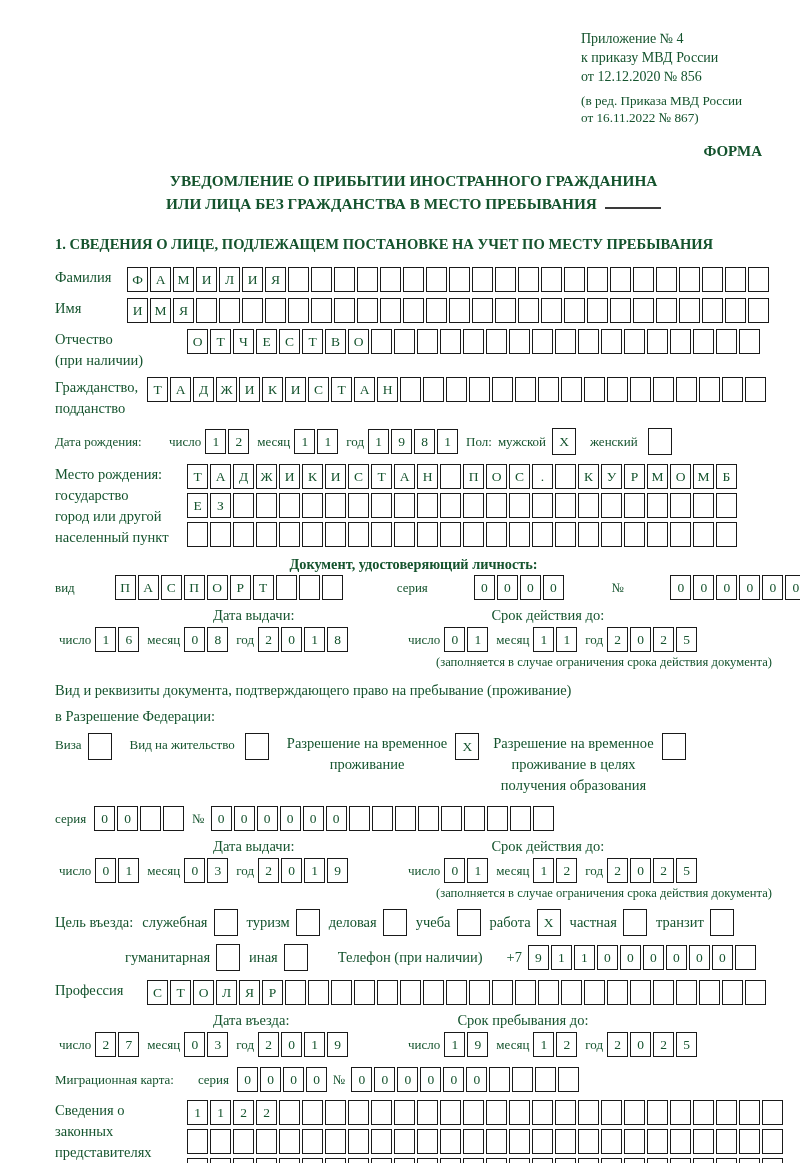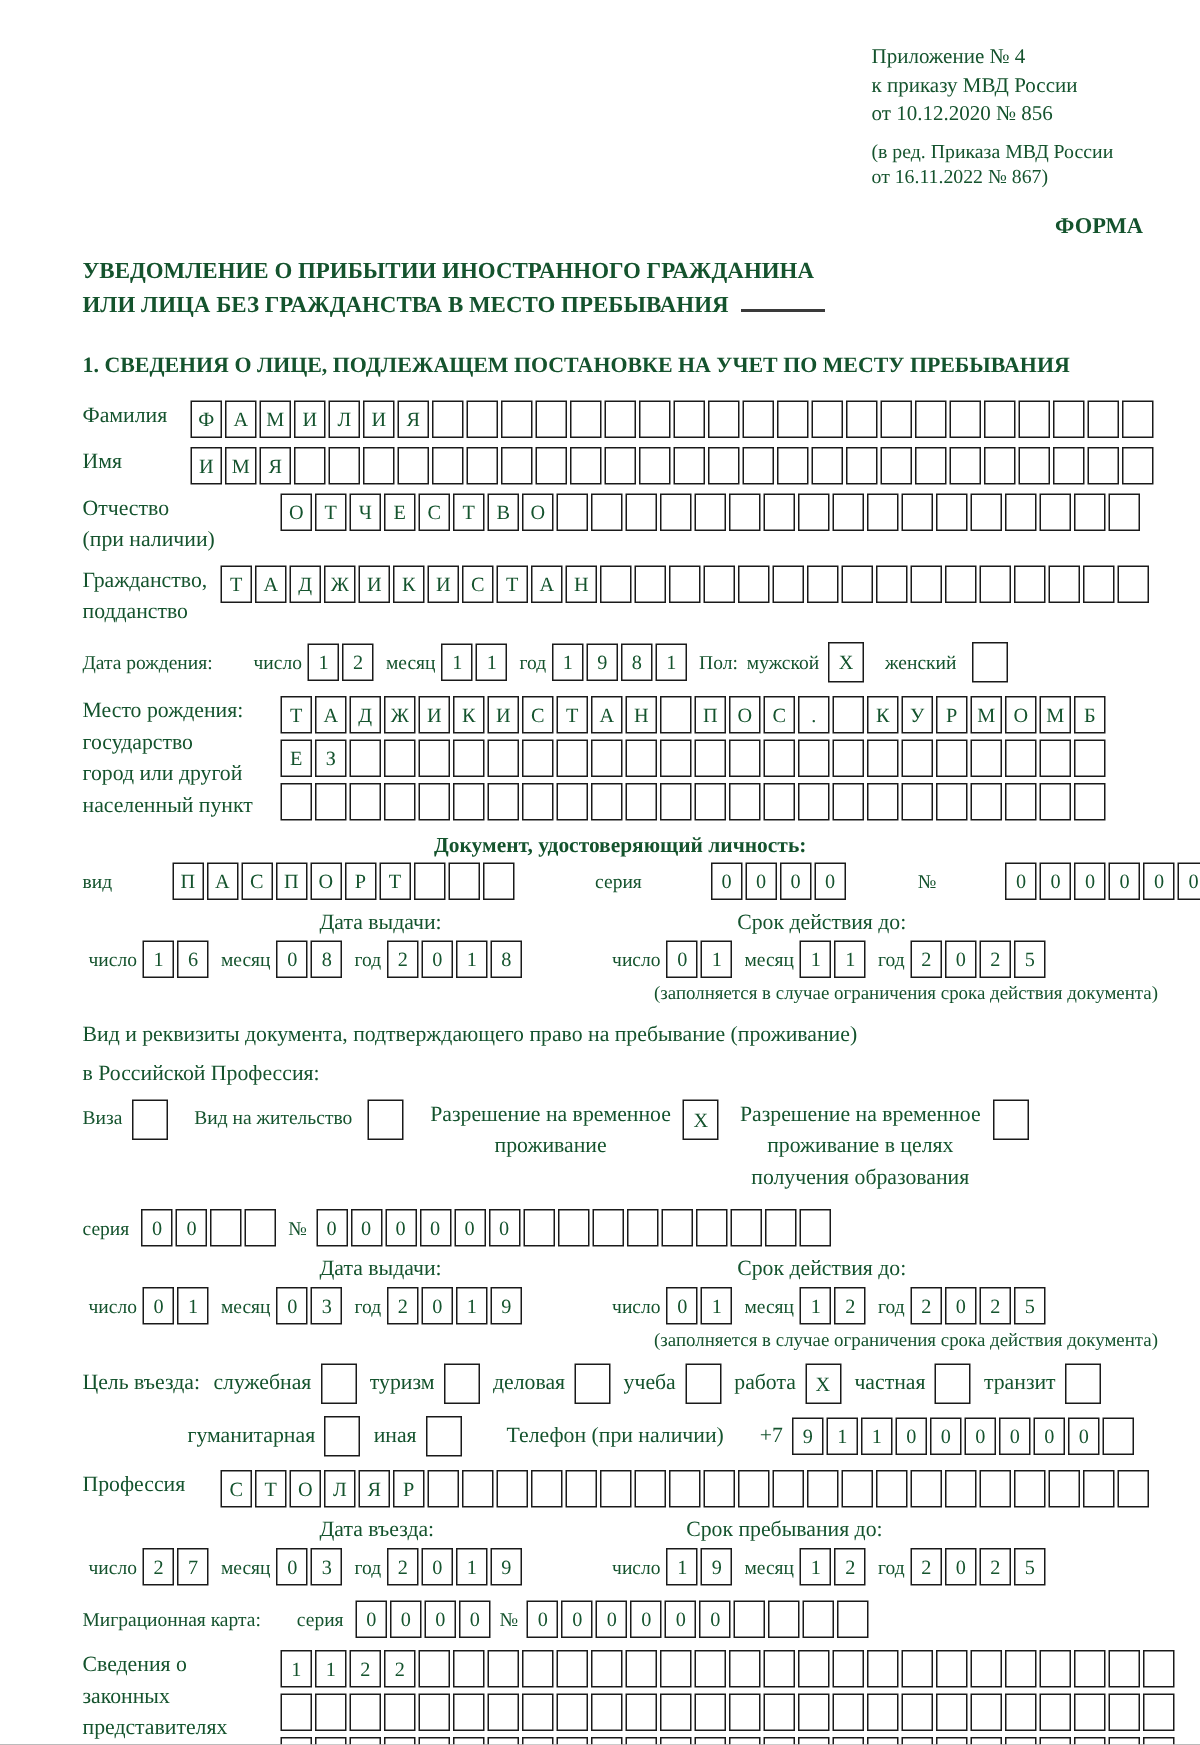--- a/index.html
+++ b/index.html
@@ -3,21 +3,21 @@
 <meta charset="utf-8">
 <style>
   html,body{margin:0;padding:0;background:#888;}
   .page{width:800px;height:1163px;box-sizing:border-box;background:#fff;color:#14532d;
     font-family:"Liberation Serif","DejaVu Serif",serif;overflow:hidden;
     padding:30px 28px 10px 55px;position:relative;}
   .blk{display:block;}
   .appendix{width:185px;margin-left:auto;margin-right:6px;font-size:14px;line-height:1.35;}
   .edition{margin-top:5px;font-size:13.2px;line-height:1.35;}
   .forma{text-align:right;margin:16px 10px 0 0;font-weight:bold;font-size:15px;}
-  .title{margin-top:10px;font-weight:bold;font-size:15.3px;line-height:1.5;}
+  .title{margin-top:10px;text-align:center;font-weight:bold;font-size:15.3px;line-height:1.5;}
   .blank-line{display:inline-block;width:56px;border-bottom:2px solid #3a3a3a;height:11px;margin-left:8px;}
   .sec-heading{margin-top:20px;font-weight:bold;font-size:14.6px;}
   .frow{display:flex;align-items:flex-start;margin-top:6px;}
   .lbl{font-size:13px;line-height:1.4;}
   .lblcol{font-size:14.5px;line-height:1.45;flex:none;}
   .w72{width:72px;} .w92{width:92px;} .w110{width:110px;} .w132{width:132px;}
   .boxes{display:flex;gap:2px;flex:none;}
   .cell{box-sizing:border-box;width:21px;height:25px;border:1.7px solid #1a1a1a;background:#fff;
     display:flex;align-items:center;justify-content:center;font-size:13.5px;line-height:1;flex:none;}
   .boxes.big .cell{width:24px;height:27px;}
@@ -41,21 +41,21 @@
   .purp .opt2 .boxes{margin-left:6px;}
 </style>
 </head>
 <body>
 
 <div class="page">
 
   <div class="appendix">
     <span class="blk">Приложение № 4</span>
     <span class="blk">к приказу МВД России</span>
-    <span class="blk">от 10.12.2020 № 856</span>
+    <span class="blk">от 12.12.2020 № 856</span>
     <div class="edition">
       <span class="blk">(в ред. Приказа МВД России</span>
       <span class="blk">от 16.11.2022 № 867)</span>
     </div>
   </div>
 
   <div class="forma">ФОРМА</div>
 
   <div class="title">
     <div>УВЕДОМЛЕНИЕ О ПРИБЫТИИ ИНОСТРАННОГО ГРАЖДАНИНА</div>
@@ -403,21 +403,21 @@
           <div class="cell">0</div>
           <div class="cell">2</div>
           <div class="cell">5</div>
         </div>
     </div>
   </div>
   <div class="note-r">(заполняется в случае ограничения срока действия документа)</div>
 
   <div class="intro">
     <span class="blk">Вид и реквизиты документа, подтверждающего право на пребывание (проживание)</span>
-    <span class="blk">в Российской Профессия:</span>
+    <span class="blk">в Разрешение Федерации:</span>
   </div>
 
   <div class="frow opts">
     <div class="opt">
       <span class="lbl">Виза</span>
       <div class="boxes big ml6">
           <div class="cell"></div>
         </div>
     </div>
     <div class="opt ml18">

